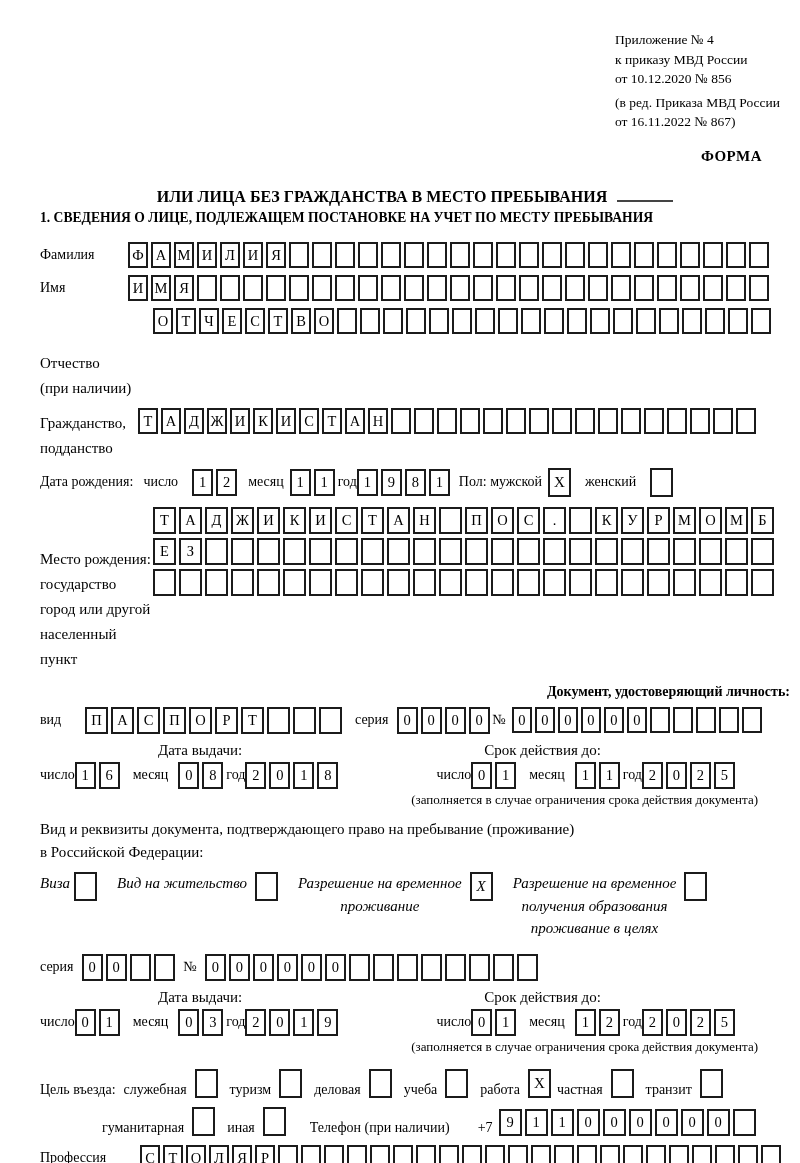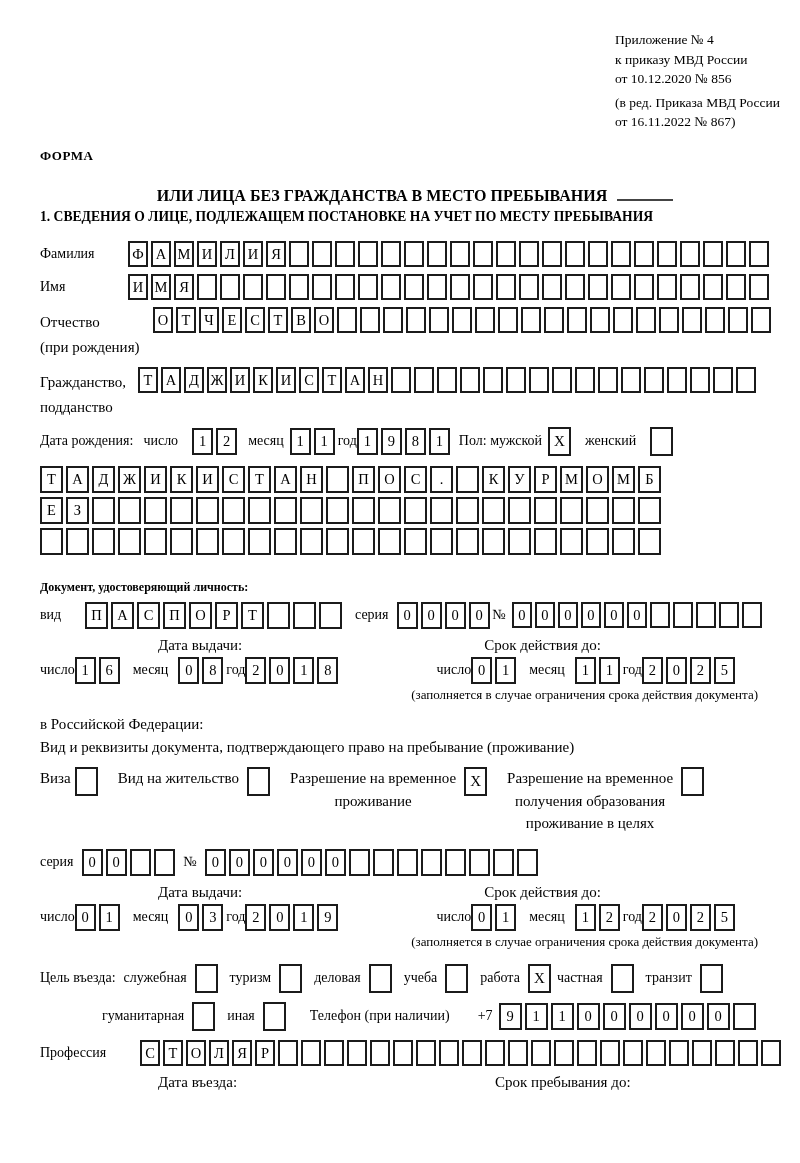--- a/index.html
+++ b/index.html
@@ -2,66 +2,66 @@
 <html><head>
 <meta charset="utf-8">
 <style>
   html,body{margin:0;padding:0;background:#fff;}
   body{width:800px;height:1163px;font-family:"Liberation Serif","DejaVu Serif",serif;color:#000;overflow:hidden;}
   .page{padding:30px 10px 0 40px;position:relative;width:750px;}
 
   
   .hdr{margin-left:575px;font-size:13.5px;line-height:1.45;}
   .hdr .sub{margin-top:4px;}
-  .forma{font-weight:bold;font-size:13px;text-align:left;margin:16px 28px 0 0;letter-spacing:.5px;}
+  .forma{font-weight:bold;font-size:15px;text-align:right;margin:16px 28px 0 0;letter-spacing:.5px;}
 
   
   .title{text-align:center;font-weight:bold;font-size:16px;line-height:1.55;margin-top:20px;}
   .blank-line{display:inline-block;width:56px;border-bottom:2px solid #444;margin-left:10px;vertical-align:baseline;}
   .section-title{font-weight:bold;font-size:13.6px;white-space:nowrap;}
 
   
   .frow{display:flex;align-items:center;margin-top:7px;}
   .frow.top{align-items:flex-start;}
   .lbl{font-size:14px;white-space:nowrap;}
   .lblcol{font-size:15px;line-height:25px;flex-shrink:0;}
   .w88{width:88px;flex-shrink:0;}
-  .w113{width:113px;flex-shrink:0;}
+  .w113{width:113px;flex-shrink:0;margin-top:40px;}
   .w98{width:98px;flex-shrink:0;}
   .pt2{padding-top:3px;}
 
   
   .cells{display:inline-flex;flex-wrap:nowrap;}
   .cell{display:inline-block;width:16px;height:22px;border:2px solid #1b1b1b;margin-right:3px;
         text-align:center;font-size:14.5px;line-height:22px;background:#fff;flex-shrink:0;}
   .p24 .cell{width:17px;height:23px;line-height:23px;}
   .p26 .cell{width:19px;height:23px;line-height:23px;}
   .checkbox{display:inline-block;width:19px;height:25px;border:2px solid #1b1b1b;text-align:center;
         font-size:15px;line-height:25px;background:#fff;flex-shrink:0;}
 
   .stack > .cells{margin-bottom:4px;}
   .ml6{margin-left:6px;} .ml8{margin-left:8px;} .ml10{margin-left:10px;} .ml14{margin-left:14px;}
   .ml20{margin-left:20px;} .ml28{margin-left:20px;} .ml55{margin-left:55px;}
 
-  .doc-header{text-align:left;font-weight:bold;font-size:12px;margin-top:21px;}
+  .doc-header{text-align:right;font-weight:bold;font-size:14px;margin-top:12px;}
 
   .dtitles{display:flex;font-size:15px;margin-top:8px;}
   .dtitles .dt1{margin-left:118px;}
   .dtitles .dt2{margin-left:242px;}
   .dtitles.entry .dt2{margin-left:258px;}
   .note{font-size:13px;text-align:right;margin:3px 32px 0 0;}
 
   .intro{font-size:15px;margin-top:10px;line-height:1.55;}
 
   .opts{display:flex;align-items:flex-start;margin-top:8px;}
-  .opt{display:flex;align-items:flex-start;}
+  .opt{display:flex;align-items:flex-start;font-style:italic;}
   .opt .olabel{font-size:15px;text-align:center;line-height:1.5;}
   .opt .checkbox{margin-left:8px;}
 
-  .purpose{display:flex;align-items:center;margin-top:14px;flex-wrap:nowrap;font-family:Liberation Serif, serif;}
+  .purpose{display:flex;align-items:flex-end;margin-top:14px;flex-wrap:nowrap;font-family:Liberation Serif, serif;}
   .purpose .lbl{margin-right:8px;}
   .purpose .checkbox{margin-right:12px;}
 </style>
 </head>
 <body>
 
 <div class="page">
 
   <div class="hdr">
     <div>Приложение № 4</div>
@@ -142,21 +142,21 @@
         <span class="cell"></span>
         <span class="cell"></span>
         <span class="cell"></span>
         <span class="cell"></span>
       </span>
   </div>
 
   <div class="frow top">
     <span class="lblcol w113 pt2">
       <div>Отчество</div>
-      <div>(при рождения)</div>
+      <div>(при наличии)</div>
     </span>
     <span class="cells">
         <span class="cell">О</span>
         <span class="cell">Т</span>
         <span class="cell">Ч</span>
         <span class="cell">Е</span>
         <span class="cell">С</span>
         <span class="cell">Т</span>
         <span class="cell">В</span>
         <span class="cell">О</span>
@@ -237,20 +237,26 @@
         <span class="cell">8</span>
         <span class="cell">1</span>
       </span>
     <span class="lbl ml6">Пол: мужской</span>
     <span class="checkbox ml6">X</span>
     <span class="lbl ml14">женский</span>
     <span class="checkbox ml14"></span>
   </div>
 
   <div class="frow top" style="margin-top:10px;">
+    <span class="lblcol w113">
+      <div>Место рождения:</div>
+      <div>государство</div>
+      <div>город или другой</div>
+      <div>населенный пункт</div>
+    </span>
     <span class="stack">
       <span class="cells p26">
           <span class="cell">Т</span>
           <span class="cell">А</span>
           <span class="cell">Д</span>
           <span class="cell">Ж</span>
           <span class="cell">И</span>
           <span class="cell">К</span>
           <span class="cell">И</span>
           <span class="cell">С</span>
@@ -401,22 +407,22 @@
     <span class="cells p24 ml4">
         <span class="cell">2</span>
         <span class="cell">0</span>
         <span class="cell">2</span>
         <span class="cell">5</span>
       </span>
   </div>
   <div class="note">(заполняется в случае ограничения срока действия документа)</div>
 
   <div class="intro">
+    <div>Вид и реквизиты документа, подтверждающего право на пребывание (проживание)</div>
     <div>в Российской Федерации:</div>
-    <div>Вид и реквизиты документа, подтверждающего право на пребывание (проживание)</div>
   </div>
 
   <div class="opts">
     <span class="opt">
       <span class="olabel">Виза</span>
       <span class="checkbox" style="margin-left:4px;"></span>
     </span>
     <span class="opt ml28">
       <span class="olabel">Вид на жительство</span>
       <span class="checkbox ml14"></span>

